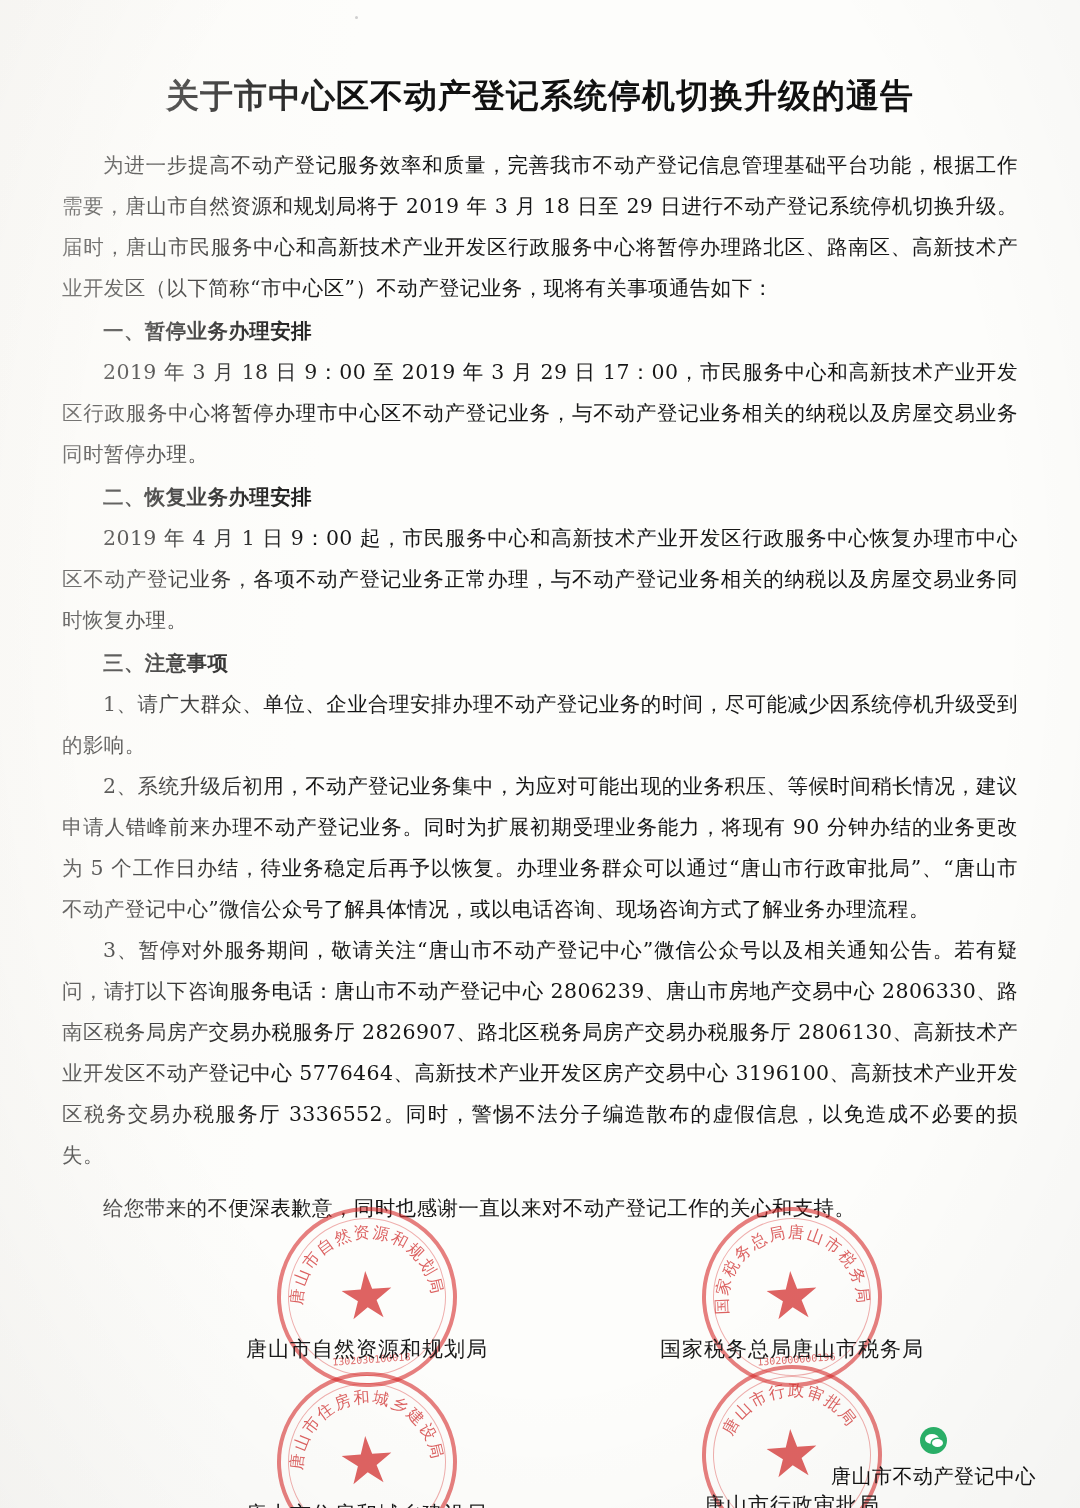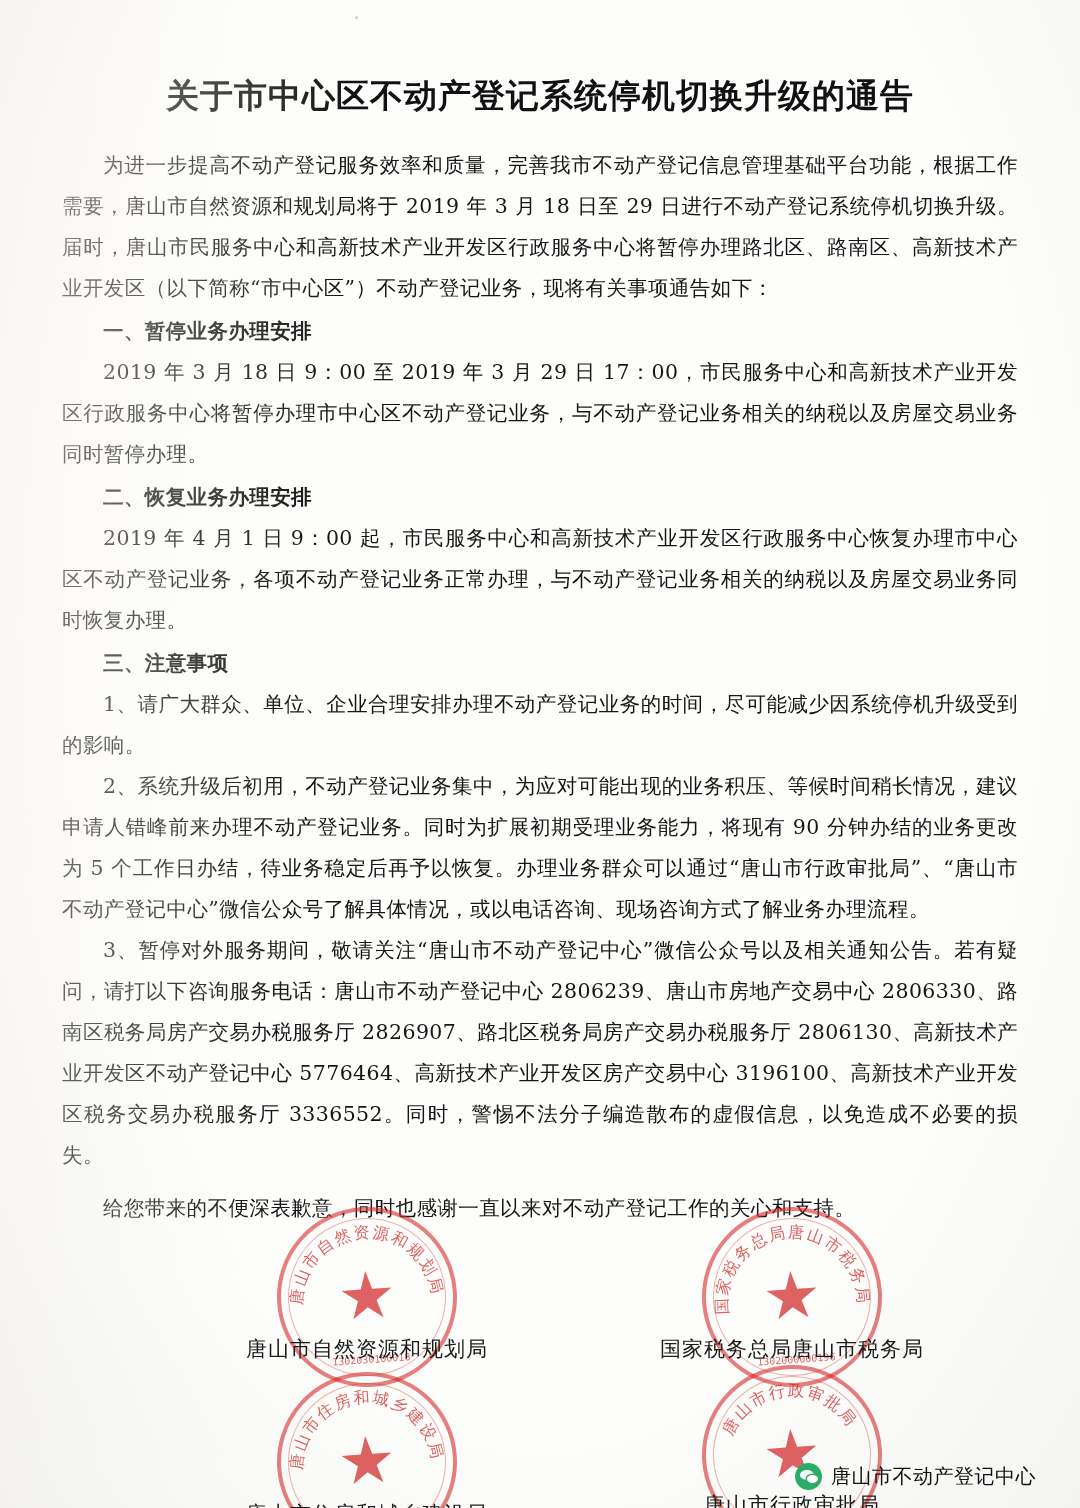--- a/index.html
+++ b/index.html
@@ -138,20 +138,21 @@
   }
   
   .footer {
     position: absolute;
     right: 44px;
     bottom: 18px;
     display: flex;
     align-items: center;
     gap: 9px;
     z-index: 6;
+    flex-direction: column;
   }
   .wechat-icon {
     width: 27px;
     height: 27px;
     border-radius: 50%;
     background: #2aae67;
     position: relative;
   }
   .wechat-icon:before {
     content: "";

